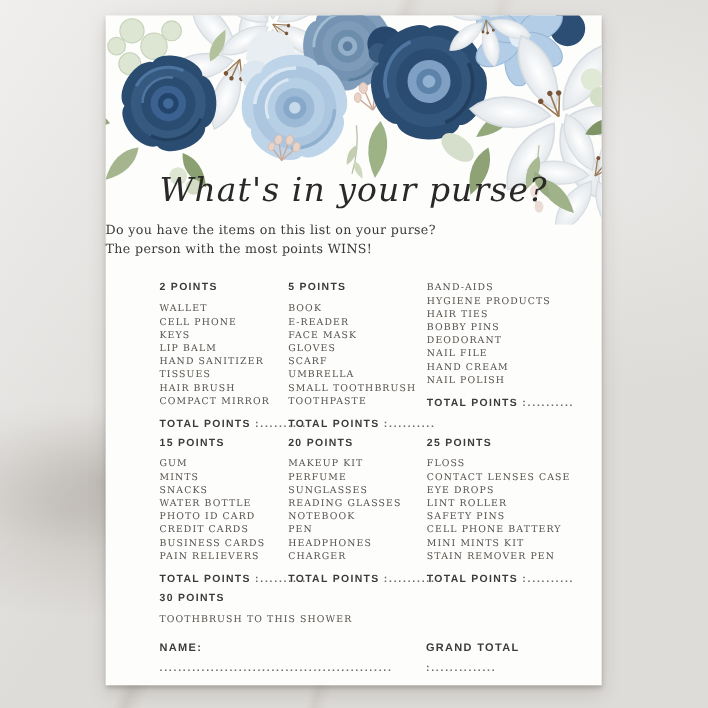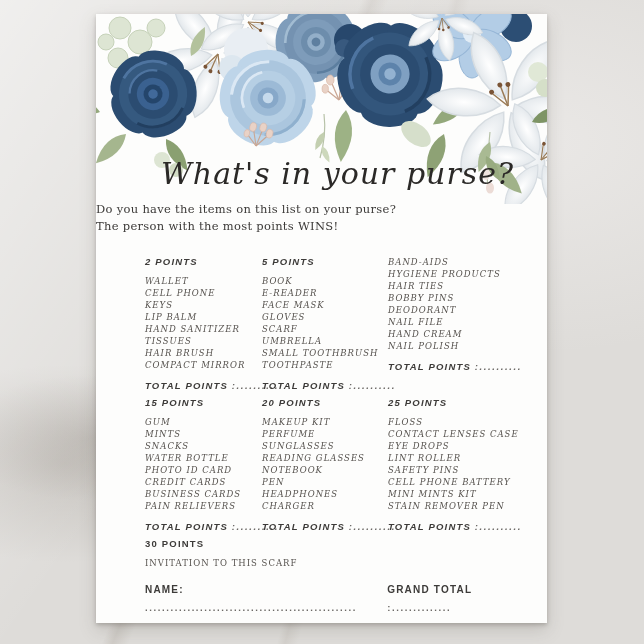--- a/index.html
+++ b/index.html
@@ -15,30 +15,30 @@
       radial-gradient(42% 22% at 10% 72%, rgba(138,130,120,.28), transparent 70%),
       radial-gradient(30% 14% at 14% 68%, rgba(120,112,104,.22), transparent 70%);
   }
   .card{
     position:absolute;left:96px;top:14px;width:451px;height:609px;
     background:#fdfdfc;
     box-shadow:0 2px 4px rgba(100,95,88,.35), 0 7px 16px rgba(100,95,88,.22);
   }
   .floral{position:absolute;top:0;left:0;width:451px;height:190px;overflow:hidden;}
   .title{
-    position:absolute;top:142px;left:16px;width:100%;text-align:center;
+    position:absolute;top:142px;left:0;width:100%;text-align:center;
     font-family:"DejaVu Serif",serif;font-style:italic;font-weight:400;
     font-size:30px;letter-spacing:1px;color:#2b2927;
   }
   .subtitle{
     position:absolute;top:187px;left:0;width:100%;
     font-family:"DejaVu Serif",serif;font-size:11.5px;line-height:17px;
     letter-spacing:.3px;color:#3c3a38;
   }
-  .band{position:absolute;left:49px;right:8px;display:grid;grid-template-columns:117px 126px 1fr;font-style:italic;}
+  .band{position:absolute;left:49px;right:8px;display:grid;grid-template-columns:117px 126px 1fr;}
   .band-1{top:242px;}
   .band-2{top:383px;}
   .heading{
     font-weight:700;font-size:9.5px;letter-spacing:1.2px;color:#3d3b39;
     line-height:11px;margin-bottom:8px;white-space:nowrap;
   }
   .items .item{
     font-family:"DejaVu Serif",serif;font-size:8.5px;letter-spacing:1px;
     line-height:12px;color:#56524e;white-space:nowrap;
   }
@@ -323,21 +323,21 @@
           <div class="item">MINI MINTS KIT</div>
           <div class="item">STAIN REMOVER PEN</div>
         </div>
       <div class="total"><span>TOTAL POINTS</span> <span class="dots">:..........</span></div>
     </div>
   </div>
 
   <div class="bonus">
     <div class="heading">30 POINTS</div>
     <div class="items">
-        <div class="item">INVITATION TO THIS SCARF</div>
+        <div class="item">TOOTHBRUSH TO THIS SHOWER</div>
       </div>
   </div>
 
   <div class="footer">
     <div>
       <span class="lbl">NAME:</span>
       <span class="dots">..................................................</span>
     </div>
     <div>
       <span class="lbl">GRAND TOTAL</span>

